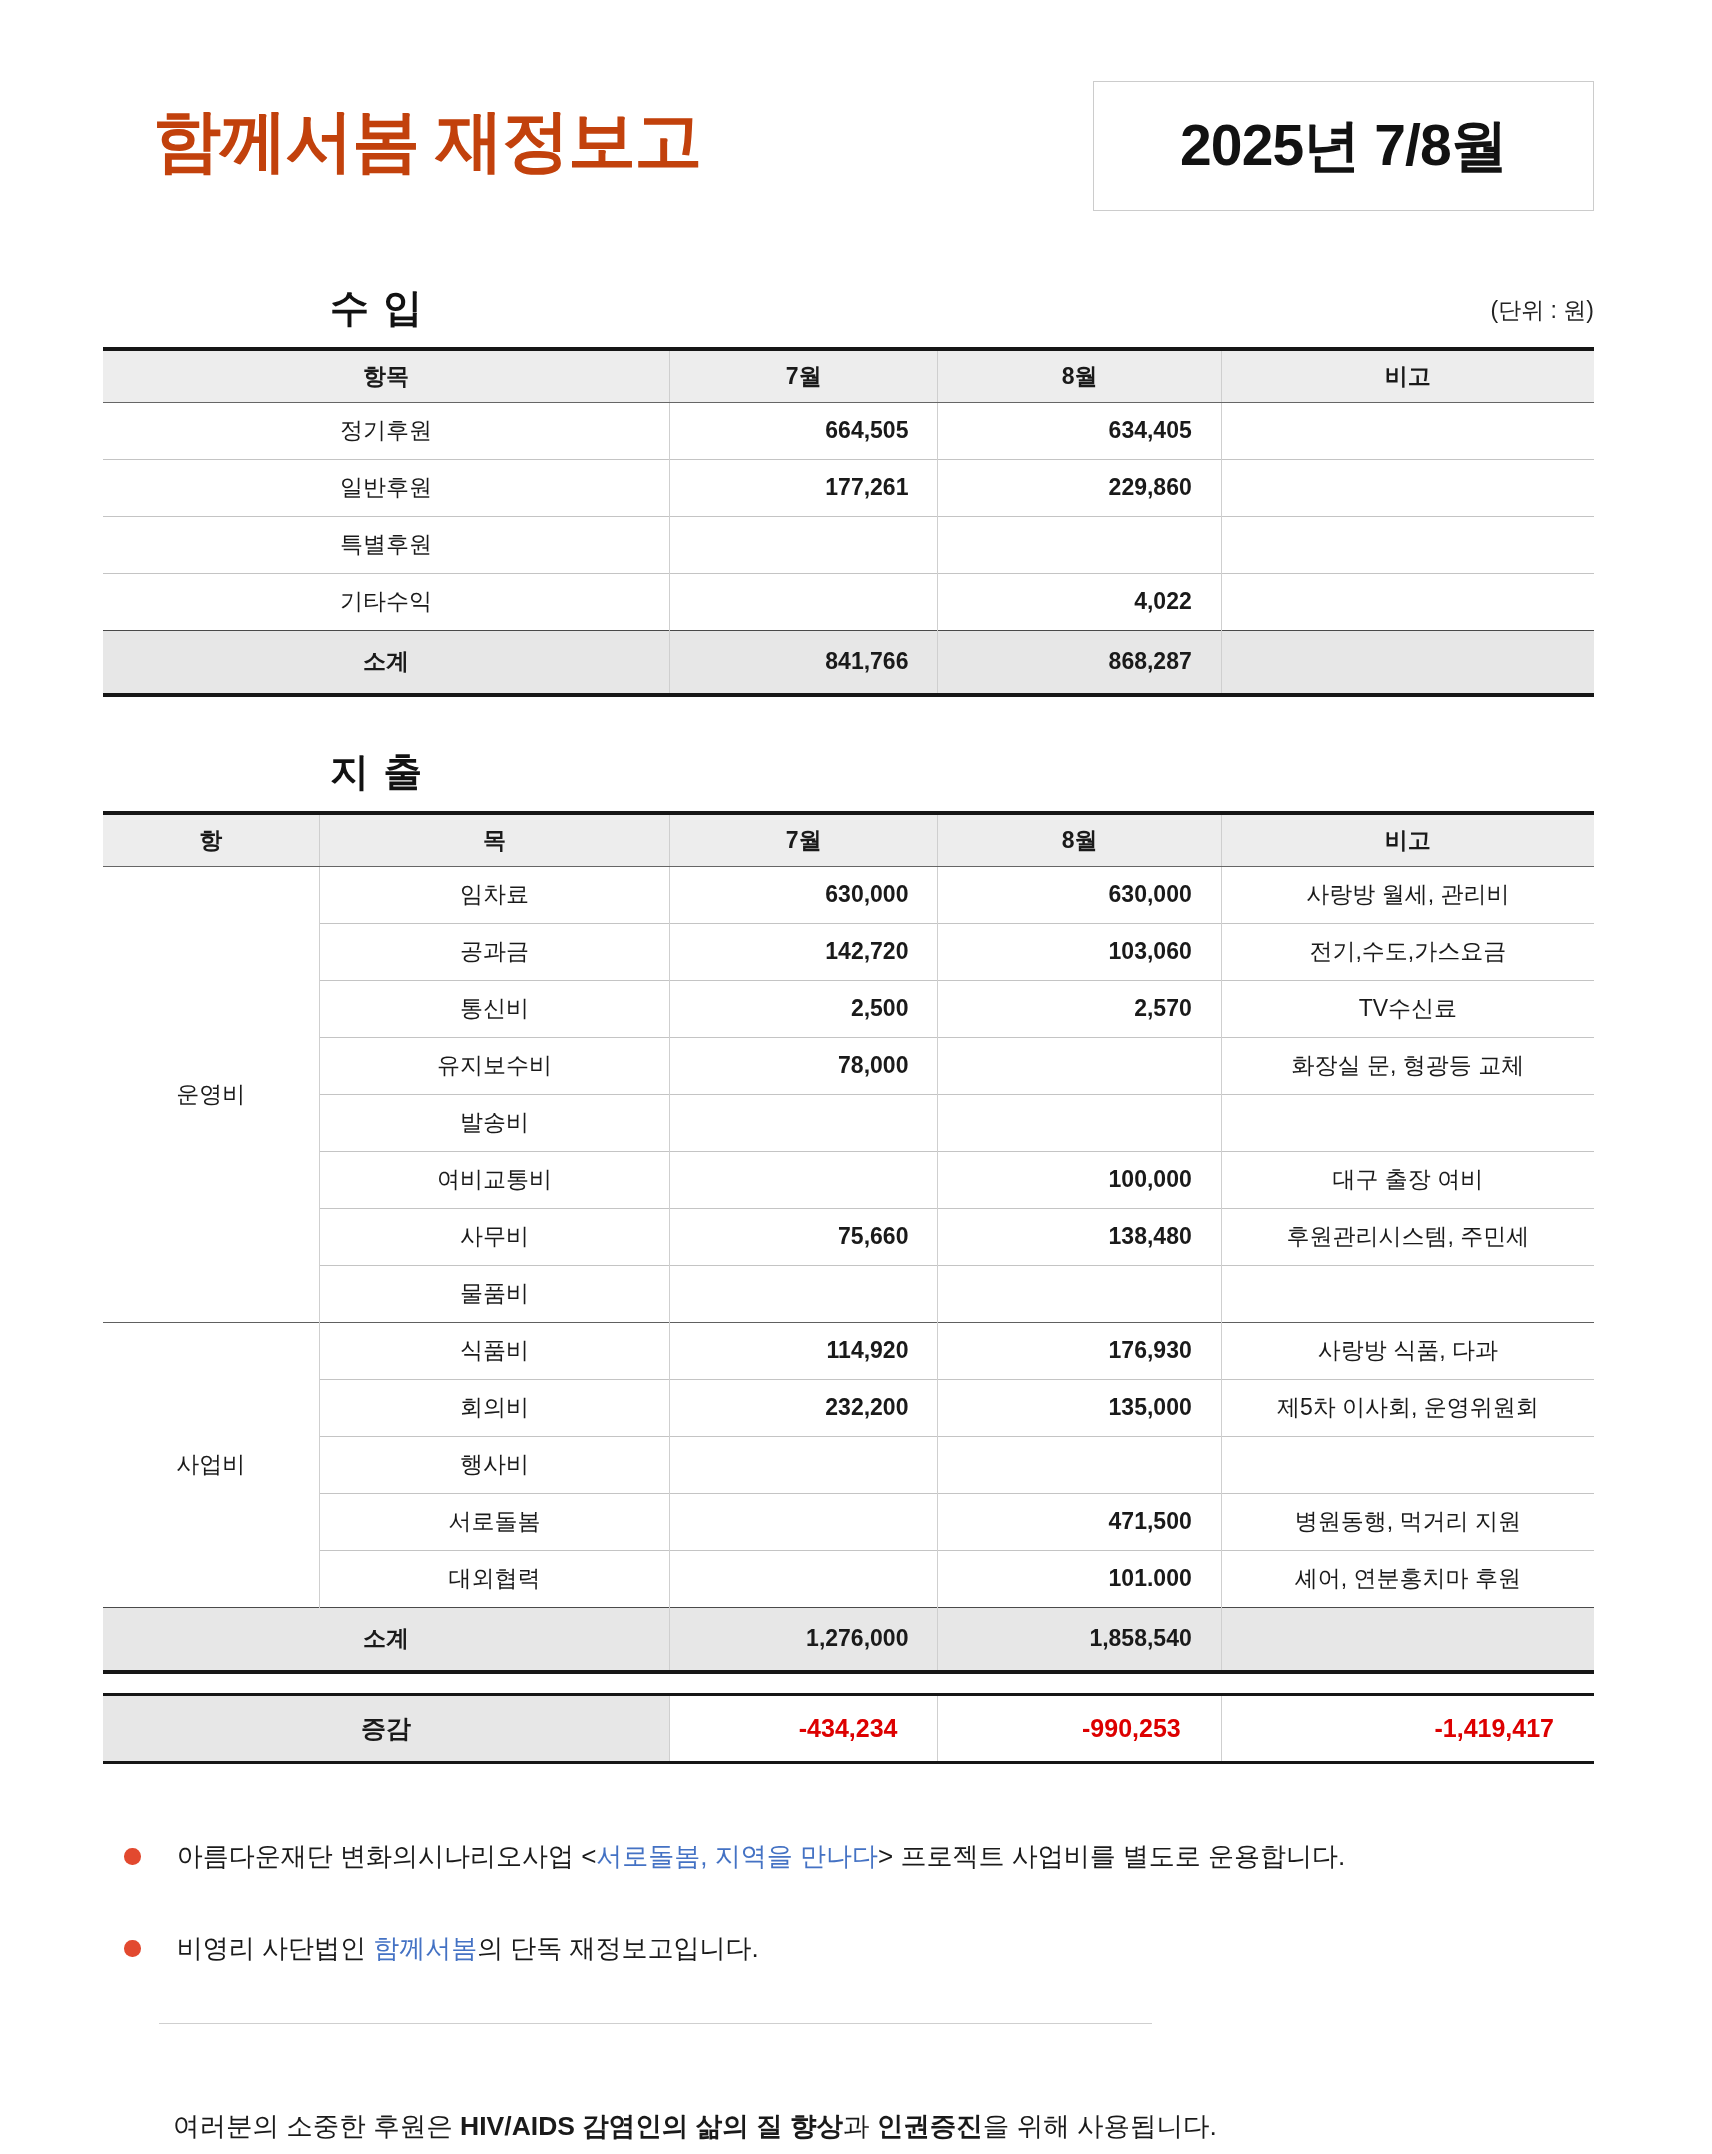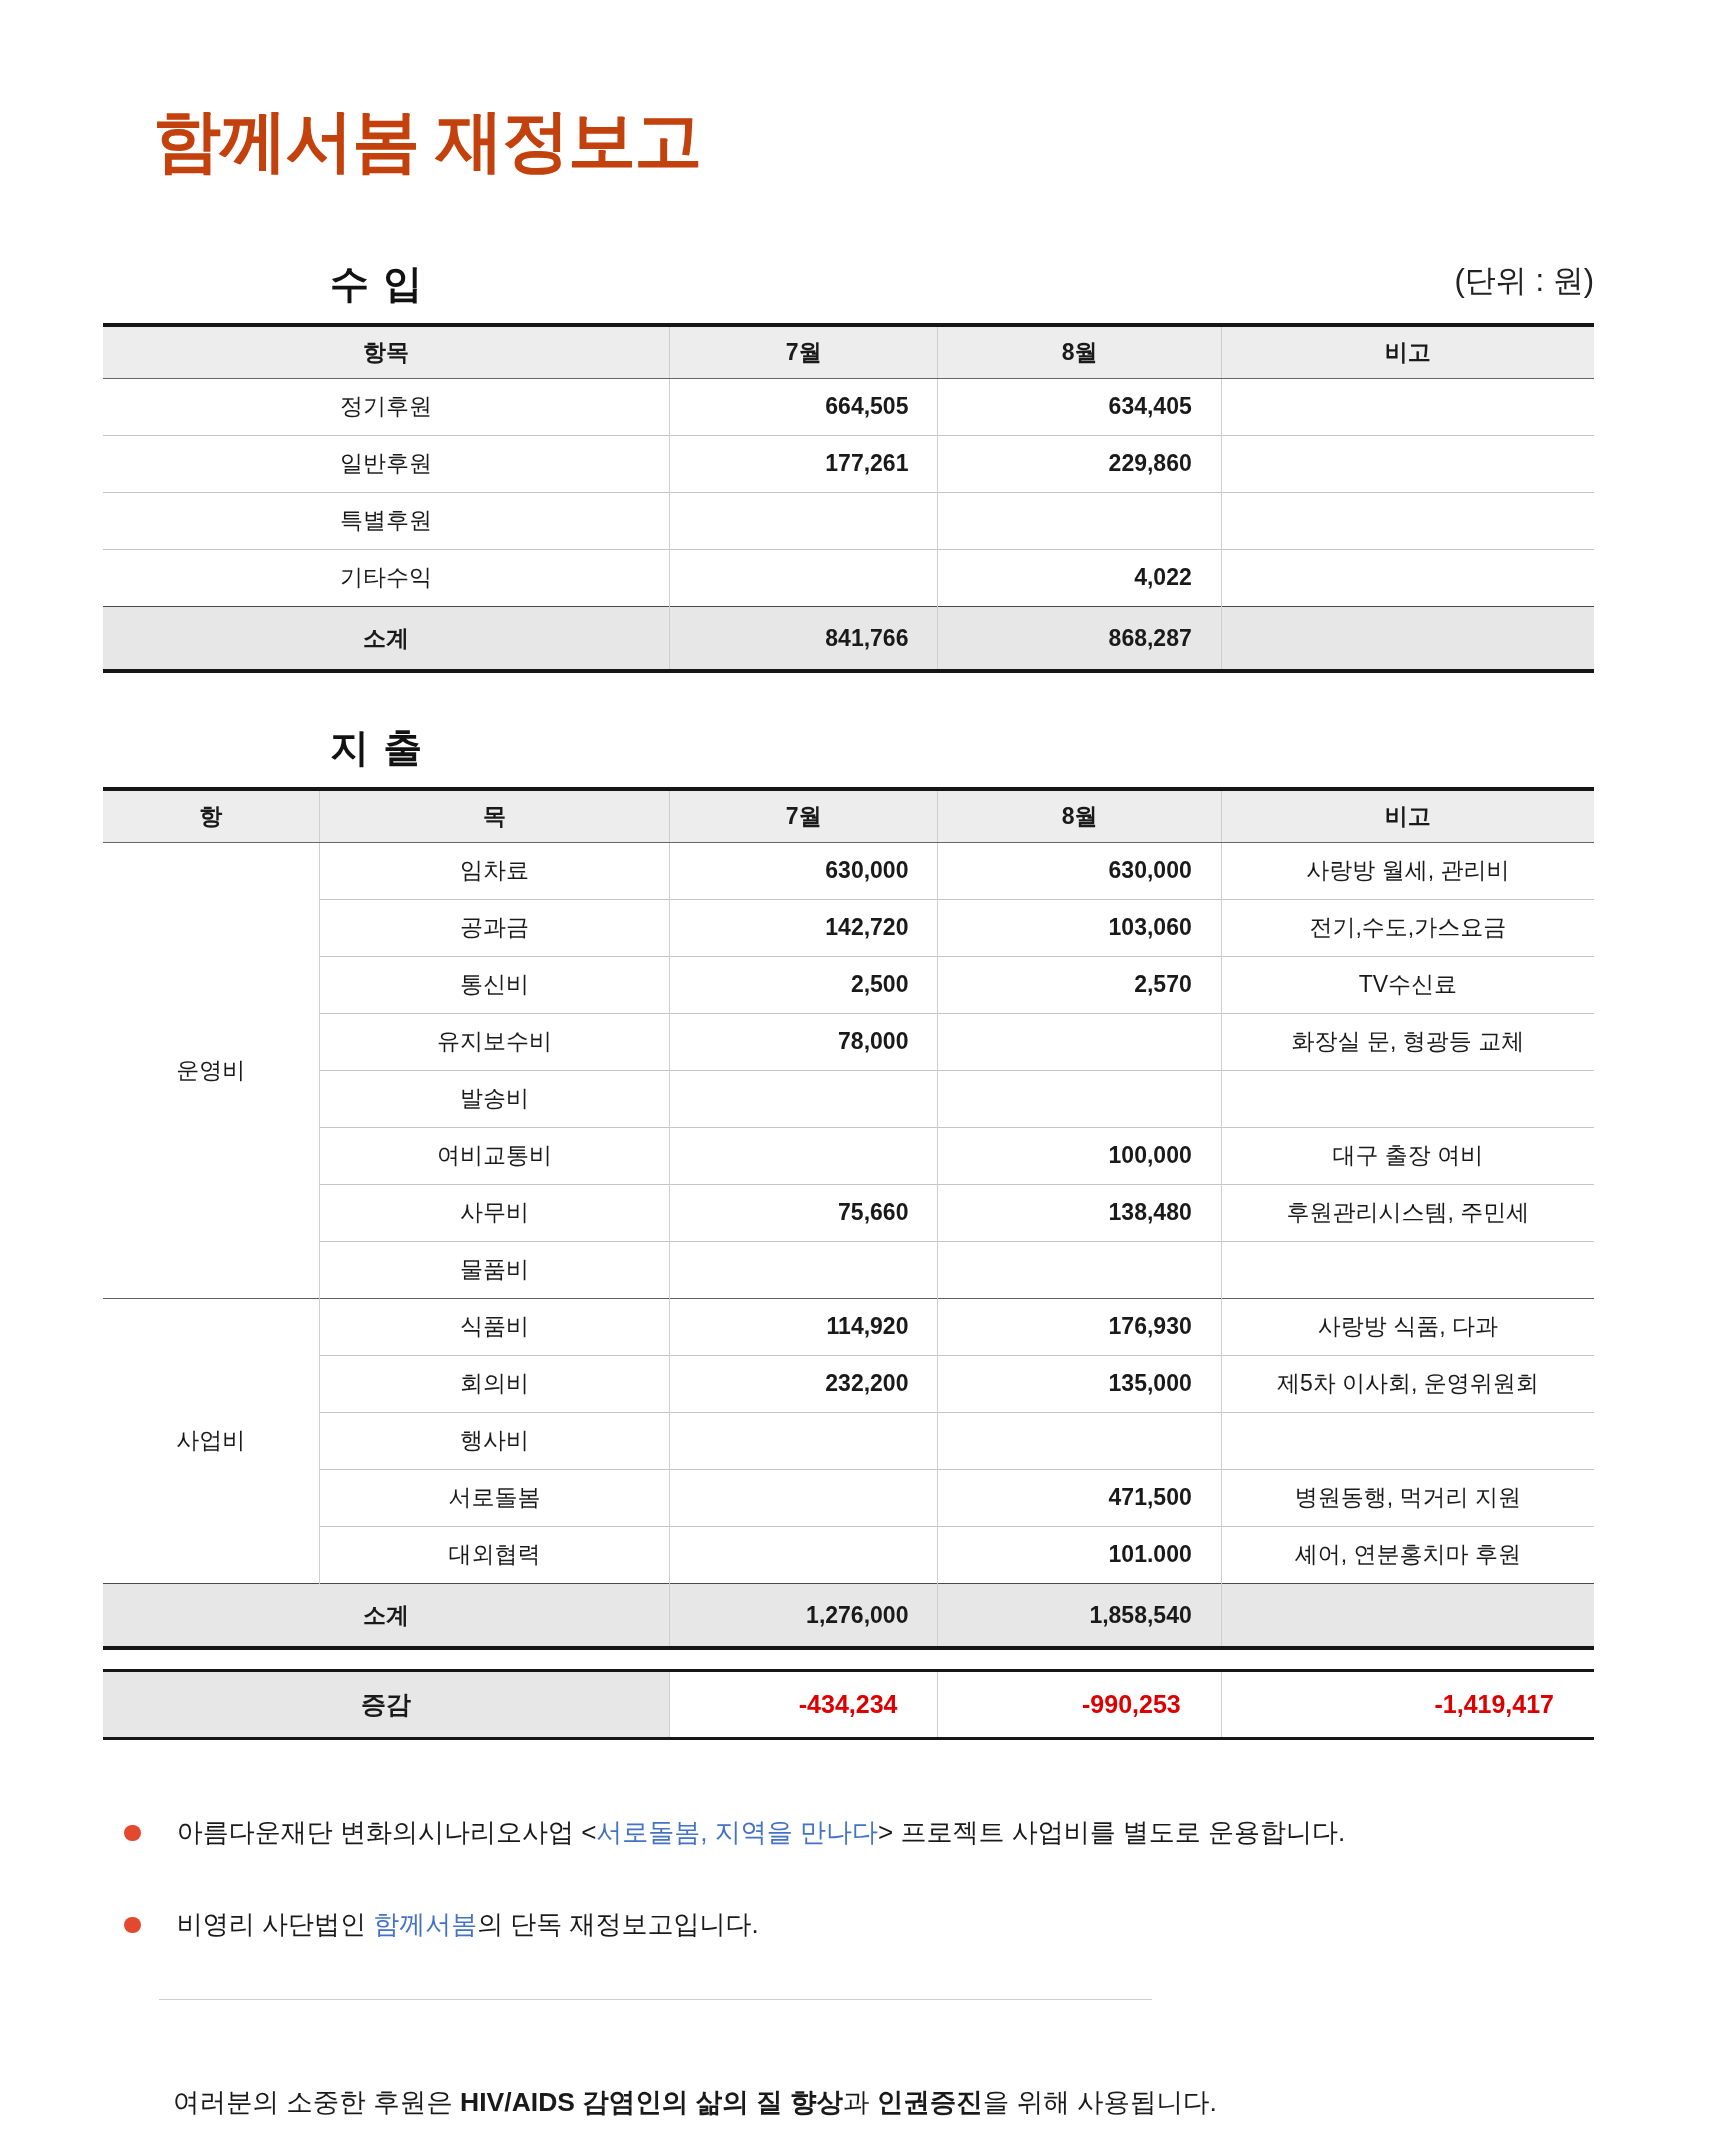--- a/index.html
+++ b/index.html
@@ -61,21 +61,21 @@
     gap:24px;
   }
   h2.sec-title{
     margin-left:227px;
     font-size:39px;
     font-weight:800;
     letter-spacing:1.7px;
     color:#121212;
   }
   .unit-note{
-    font-size:31px;
+    font-size:23px;
     color:#222;
     margin-bottom:9px;
   }
   .expense-head{margin-top:48px;}
 
   
   table.tbl{
     width:100%;
     border-collapse:collapse;
     table-layout:fixed;
@@ -165,20 +165,21 @@
   }
   .closing strong{font-weight:800;}
 </style>
 </head>
 <body>
 
 <div class="page">
 
   <header class="page-header">
     <h1 class="title">함께서봄 재정보고</h1>
+    <div class="period-badge">2025년 7/8월</div>
   </header>
 
   <section>
     <div class="section-head">
       <h2 class="sec-title">수 입</h2>
       <span class="unit-note">(단위 : 원)</span>
     </div>
     <table class="tbl">
       <colgroup>
         <col style="width:38%">

